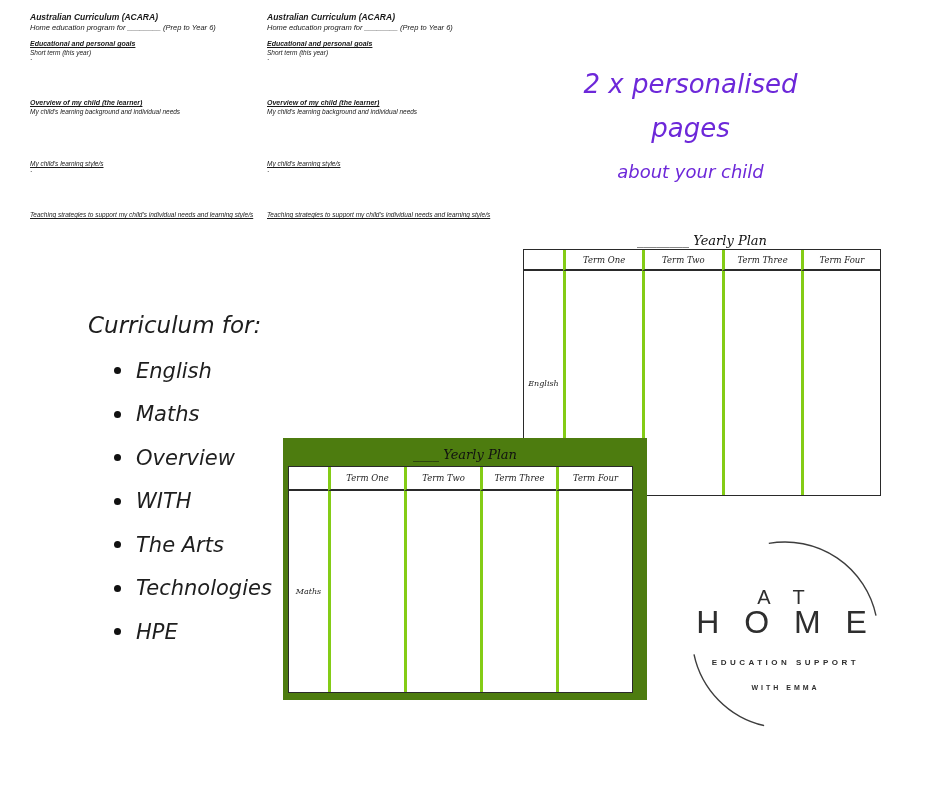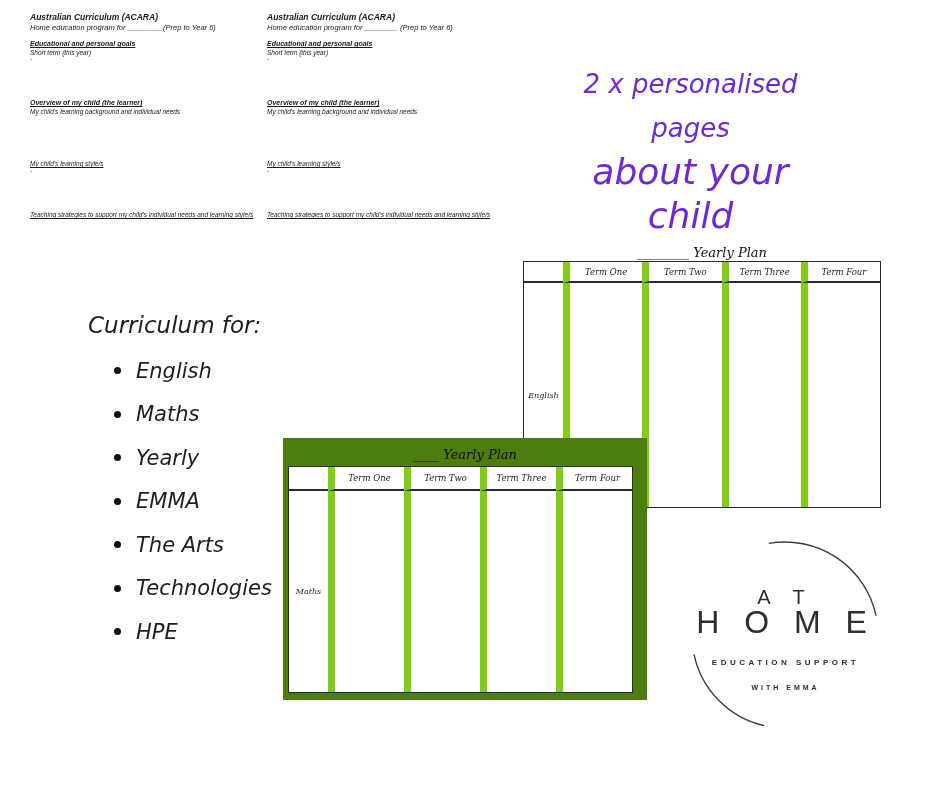--- a/index.html
+++ b/index.html
@@ -17,42 +17,42 @@
   .pg-h2{top:87px;font-size:7px;font-weight:bold;text-decoration:underline;}
   .pg-b2{top:96px;font-size:6.5px;}
   .pg-h3{top:148px;font-size:6.5px;text-decoration:underline;}
   .pg-dot2{top:156px;font-size:7px;}
   .pg-h4{top:199px;font-size:6.5px;text-decoration:underline;}
 
   
   .note{position:absolute;left:558px;top:62px;width:265px;text-align:center;
         font-family:"DejaVu Sans",sans-serif;font-style:italic;color:#6d28d9;}
   .note .l1{font-size:26px;line-height:44px;}
-  .note .l2{font-size:36px;line-height:44px;}
+  .note .l2{font-size:18px;line-height:44px;}
 
   
   .curriculum{position:absolute;left:88px;top:310px;font-family:"DejaVu Sans",sans-serif;
               font-style:italic;color:#1e1e1e;}
   .curr-heading{font-size:23px;line-height:31px;}
   .curr-list{margin:8px 0 0 26px;padding:0;list-style:none;}
   .curr-list li{height:43.5px;display:flex;align-items:center;gap:15px;font-size:21px;}
   .bullet{width:7px;height:7px;border-radius:50%;background:#111;flex:0 0 auto;}
 
   
   .plan{position:absolute;}
   .plan-title{text-align:center;font-family:"DejaVu Serif",serif;font-style:italic;
               font-size:13px;line-height:17px;color:#111;white-space:nowrap;}
   .plan-grid{display:grid;border:1px solid #2a2a2a;background:#fff;box-sizing:border-box;}
   .plan-grid .cell{box-sizing:border-box;display:flex;align-items:center;justify-content:center;}
-  .plan-grid .bl{border-left:7px solid #84cc16;}
+  .plan-grid .bl{border-left:3px solid #84cc16;}
   .plan-grid .hd{border-bottom:2px solid #2a2a2a;font-family:"DejaVu Serif",serif;
                  font-style:italic;font-size:8.5px;color:#222;white-space:nowrap;}
   .row-label{font-family:"DejaVu Serif",serif;font-style:italic;font-size:8px;color:#222;}
 
-  .plan-top{left:523px;top:232px;width:358px;margin-top:12px;}
+  .plan-top{left:523px;top:232px;width:358px;}
   .plan-top .plan-grid{width:358px;height:247px;grid-template-columns:39px repeat(4,1fr);
                        grid-template-rows:21px auto;}
   .plan-bottom-wrap{position:absolute;left:283px;top:438px;width:364px;height:262px;background:#4d7c0f;}
   .plan-bottom-wrap .plan-title{margin-top:8px;}
   .plan-bottom-wrap .plan-grid{margin:3px 0 0 5px;width:345px;height:227px;
                        grid-template-columns:39px repeat(4,1fr);grid-template-rows:24px auto;}
 
   
   .logo{position:absolute;left:658px;top:508px;width:255px;height:255px;}
   .logo svg{position:absolute;left:0;top:0;}
@@ -137,25 +137,25 @@
       <li>
           <span class="bullet"></span>
           <span>English</span>
         </li>
       <li>
           <span class="bullet"></span>
           <span>Maths</span>
         </li>
       <li>
           <span class="bullet"></span>
-          <span>Yearly</span>
+          <span>Overview</span>
         </li>
       <li>
           <span class="bullet"></span>
-          <span>EMMA</span>
+          <span>WITH</span>
         </li>
       <li>
           <span class="bullet"></span>
           <span>The Arts</span>
         </li>
       <li>
           <span class="bullet"></span>
           <span>Technologies</span>
         </li>
       <li>

